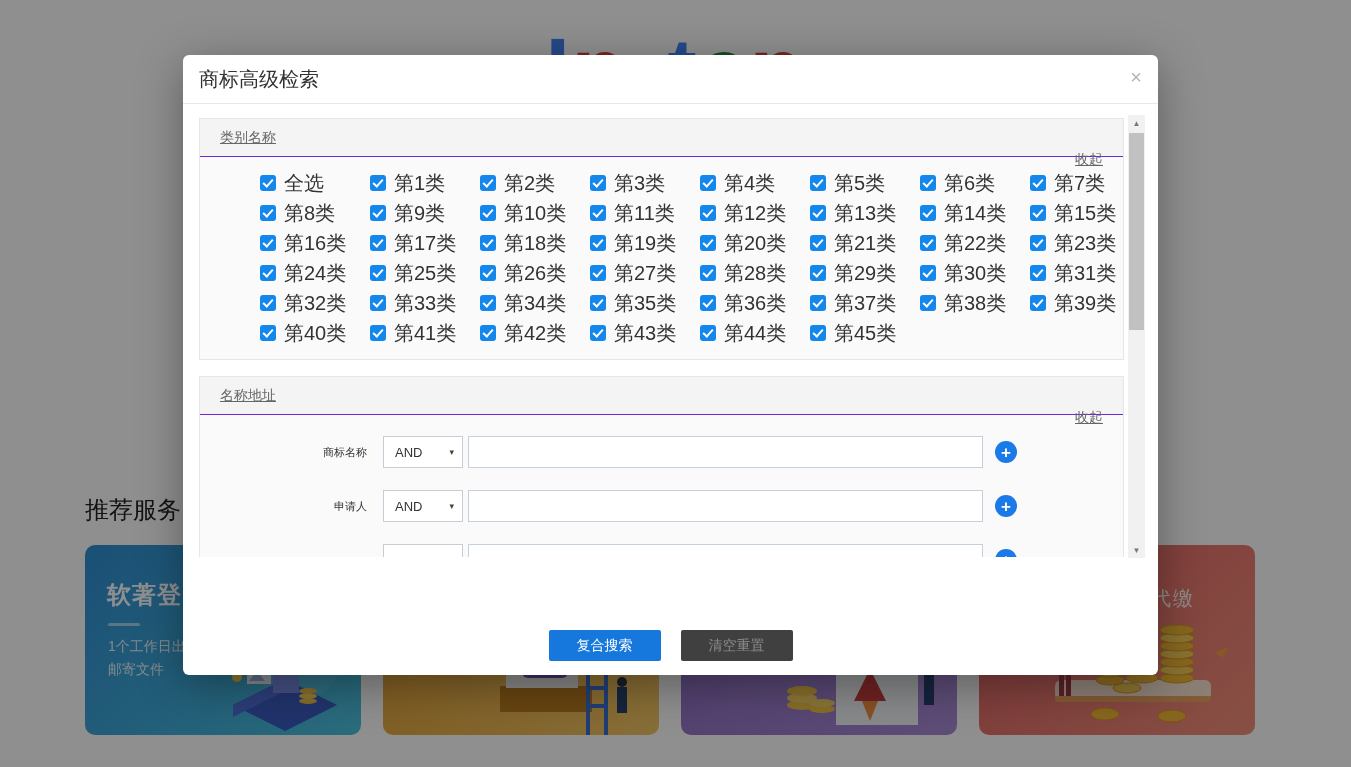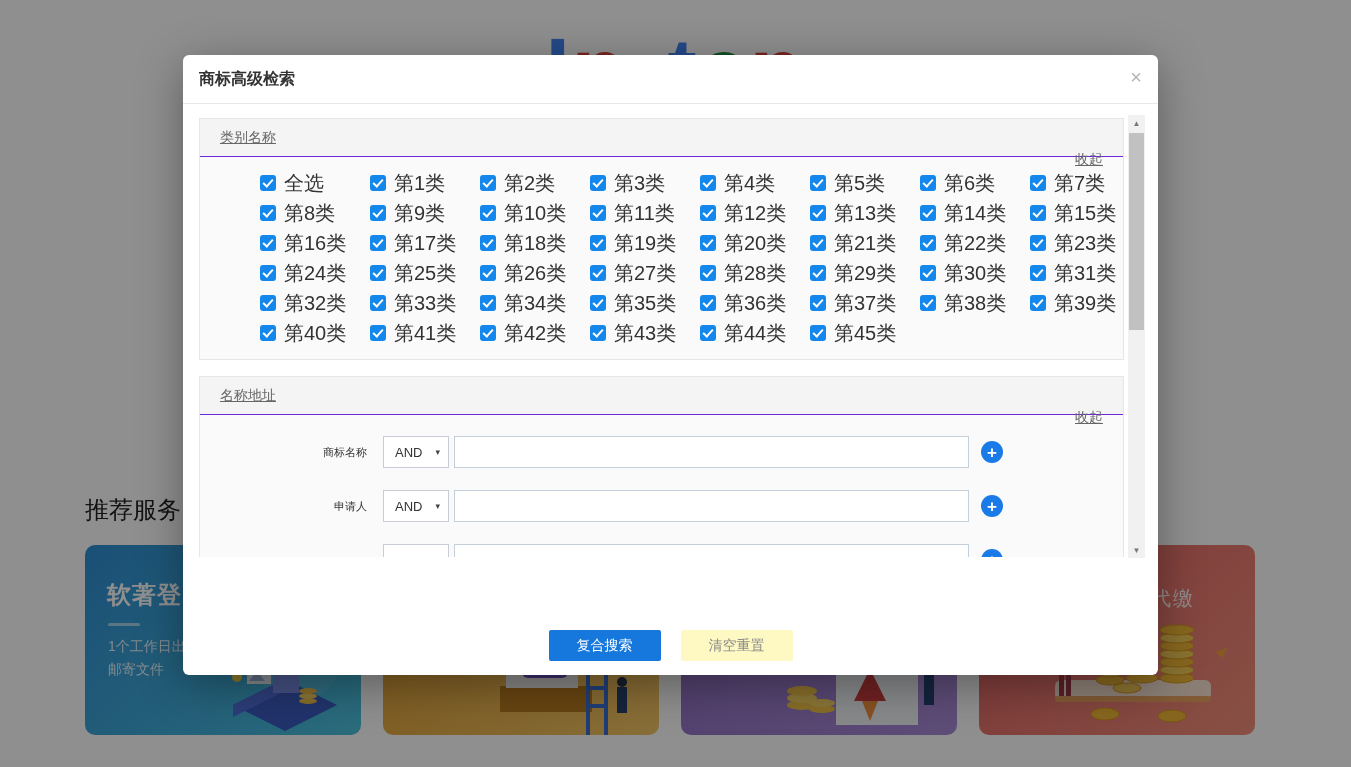--- a/index.html
+++ b/index.html
@@ -28,21 +28,21 @@
 
   
   .backdrop { position:absolute; inset:0; background:rgba(0,0,0,0.44); z-index:10; }
 
   
   .modal { position:absolute; left:183px; top:55px; width:975px; height:620px;
     background:#fff; border-radius:6px; box-shadow:0 10px 45px rgba(0,0,0,0.35);
     z-index:20; }
   .modal-header { height:49px; border-bottom:1px solid #e8e8e8; display:flex;
     align-items:center; padding:0 16px; }
-  .modal-title { font-size:16px; font-weight:bold; color:#333; }
+  .modal-title { font-size:20px; font-weight:normal; color:#333; }
   .close-x { position:absolute; right:16px; top:12px; font-size:20px; color:#b5b5b5;
     cursor:pointer; line-height:1; }
   .modal-body { position:absolute; top:49px; left:0; width:100%; height:453px;
     overflow:hidden; padding:14px 34px 0 16px; }
 
   .panel { border:1px solid #e6e6e6; margin-bottom:16px; background:#fafafa; }
   .panel-header { height:38px; background:#f4f4f4; border-bottom:1px solid #6d28d9;
     display:flex; justify-content:space-between; align-items:center; padding:0 20px;
     font-size:14px; color:#666;text-decoration:underline; }
   .collapse-link { color:#666; cursor:pointer; font-size:14px;margin-top:44px; }
@@ -53,21 +53,21 @@
     cursor:pointer; }
   .cb { width:16px; height:16px; border-radius:3px; background:#1387ec; position:relative;
     margin-right:8px; flex:0 0 16px; }
   .cb::after { content:""; position:absolute; left:5px; top:2px; width:4px; height:8px;
     border:solid #fff; border-width:0 2px 2px 0; transform:rotate(42deg); }
 
   .form-body { padding:21px 0 20px; }
   .form-row { display:flex; align-items:center; margin-bottom:22px; height:32px; }
   .form-label { width:183px; text-align:right; padding-right:16px; font-size:11px;
     color:#333; flex:0 0 183px; }
-  .op-select { width:66px; height:32px; border:1px solid #c8ccd4; background:#fff;
+  .op-select { width:80px; height:32px; border:1px solid #c8ccd4; background:#fff;
     display:flex; align-items:center; justify-content:space-between;
     padding:0 8px 0 11px; font-size:13px; color:#333; margin-right:5px; cursor:pointer; }
   .caret { font-size:9px; color:#444; }
   .text-input { width:515px; height:32px; border:1px solid #c4d0dc; background:#fff;
     padding:0 8px; font-size:14px; outline:none; }
   .plus-btn { width:22px; height:22px; border-radius:50%; background:#1a7ae8; color:#fff;
     display:flex; align-items:center; justify-content:center; font-size:17px;
     font-weight:bold; margin-left:12px; cursor:pointer; line-height:1; }
 
   .fake-scrollbar { position:absolute; right:13px; top:60px; width:17px; height:443px;
@@ -79,21 +79,21 @@
     background:#c1c1c1; cursor:pointer; }
 
   .preview-box { position:absolute; left:16px; right:16px; top:502px; height:56px;
     background:#f7f7f7; border:1px solid #e8e8e8; padding:13px 16px; font-size:14px;
     color:#444; }
   .modal-footer { position:absolute; left:0; right:0; top:575px; display:flex;
     justify-content:center; gap:20px; }
   .btn { height:31px; padding:0 28px; font-size:14px; display:flex; align-items:center;
     border:none; border-radius:2px; cursor:pointer; font-family:inherit; }
   .btn-primary { background:#1678dd; color:#fff; }
-  .btn-default { background:#fef9c3; color:#8a8a8a; }
+  .btn-default { background:#404040; color:#8a8a8a; }
 </style>
 </head>
 <body>
 
 <div class="page-logo"><span class="logo-letter" style="color: rgb(66, 133, 244);">I</span><span class="logo-letter" style="color: rgb(217, 66, 59);">n</span><span class="logo-letter logo-gap" style="color: rgb(66, 133, 244);">t</span><span class="logo-letter" style="color: rgb(30, 142, 62);">e</span><span class="logo-letter" style="color: rgb(217, 66, 59);">n</span></div>
 
 <div class="recommend-title">推荐服务</div>
 
 <div class="cards">
 

